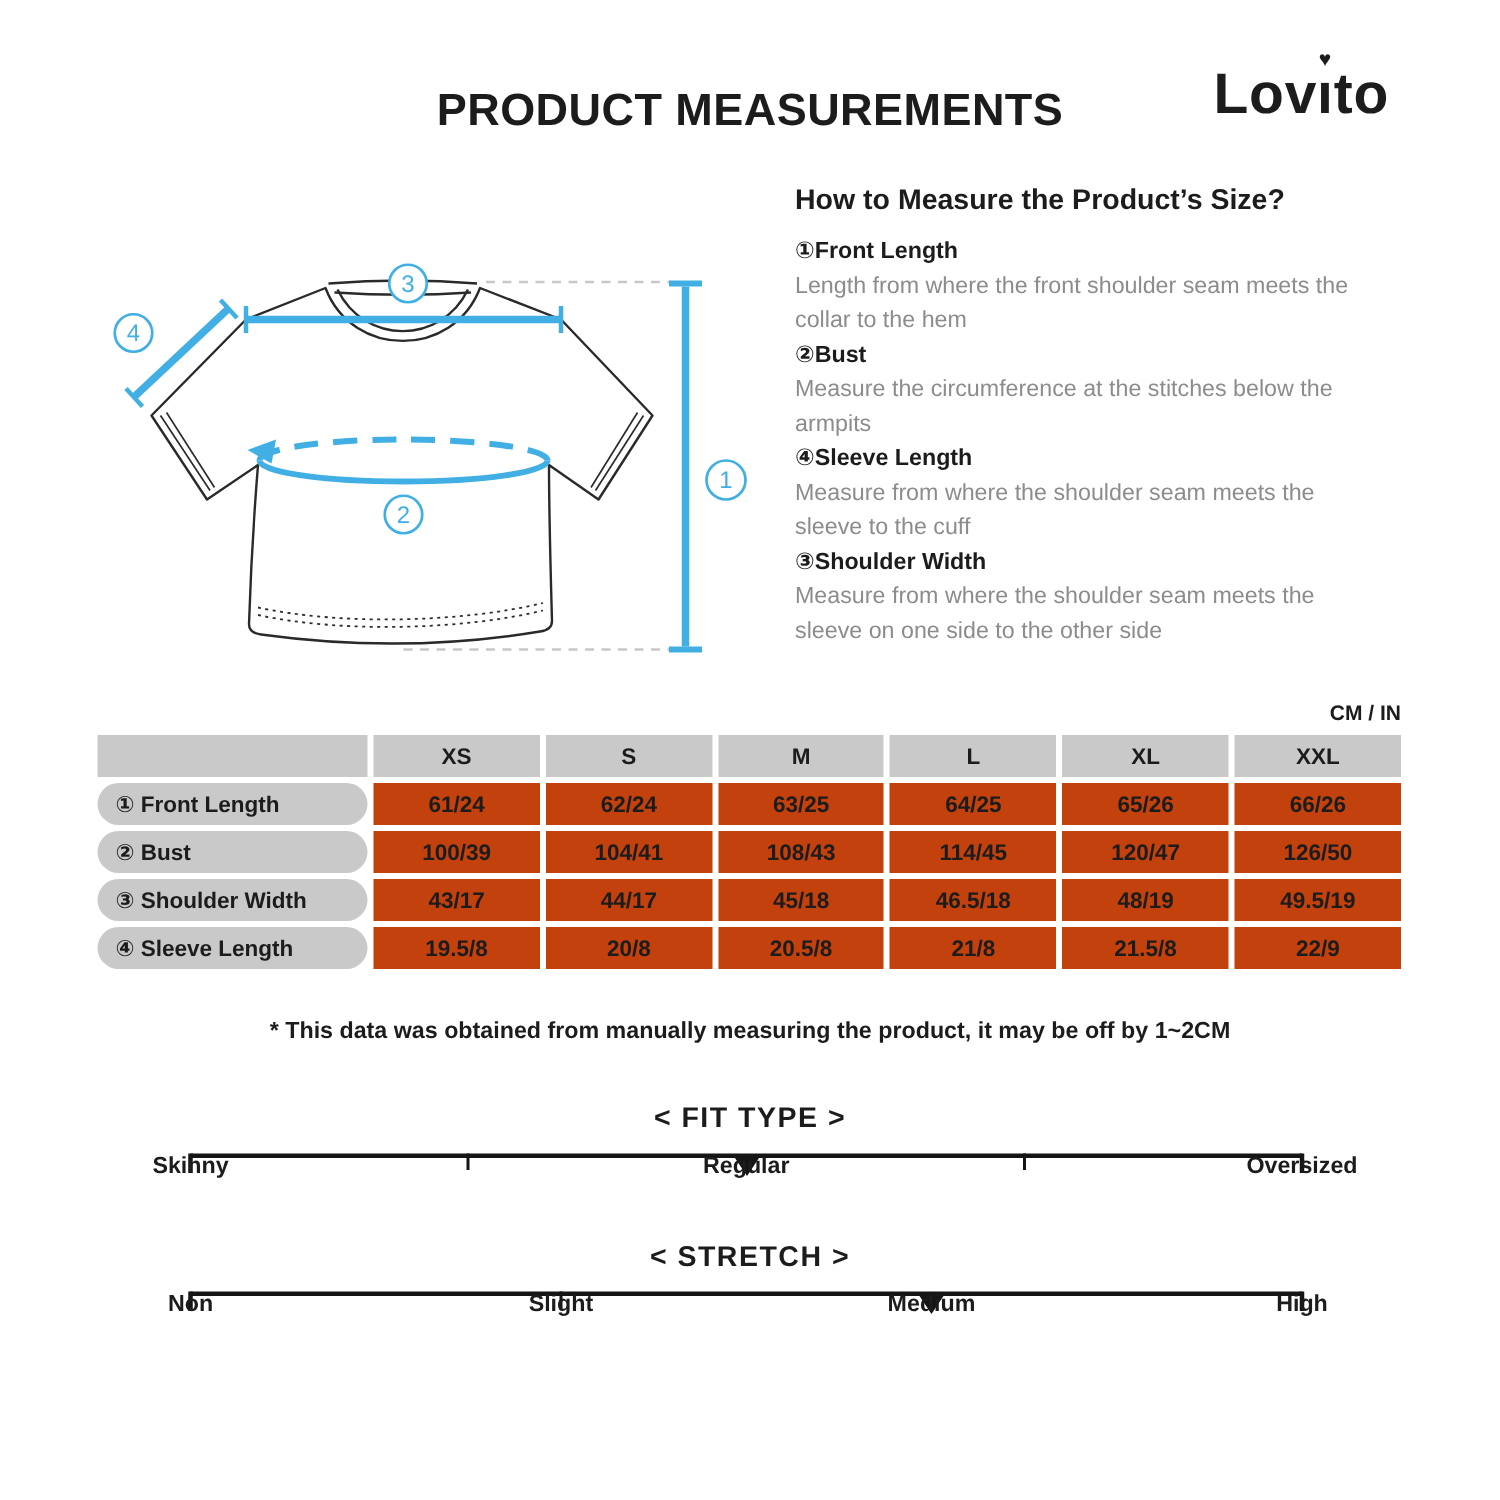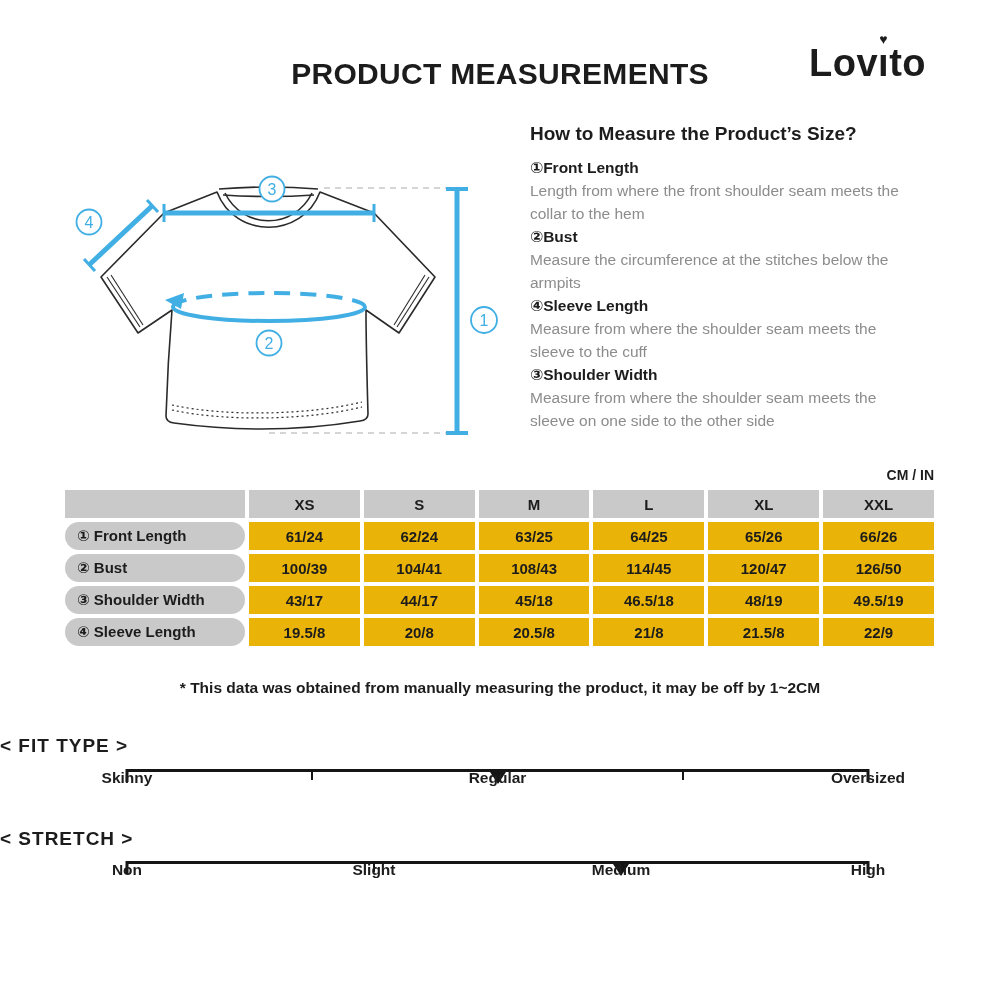--- a/index.html
+++ b/index.html
@@ -23,28 +23,28 @@
   .hitem-desc  { font-size:15.5px; color:#8c8c8c; line-height:23px; }
 
   
   .units { position:absolute; top:467px; right:66px; font-size:14px; font-weight:bold; }
   table.sizes { position:absolute; left:61px; top:486px; width:877px;
                 border-collapse:separate; border-spacing:4px; table-layout:fixed;
                 font-size:15px; font-weight:bold; }
   .sizes th, .sizes td { height:28px; padding:0; text-align:center; vertical-align:middle;margin-left:16px; }
   .sizes th { background:#c9c9c9; font-weight:bold; }
   .sizes td.lab { background:#c9c9c9; text-align:left; padding-left:12px;border-radius:14px; }
-  .sizes td.val { background:#eab308; }
+  .sizes td.val { background:#c2410c; }
   .sizes col.c0 { width:180px; }
 
   .footnote { position:absolute; top:679px; left:0; width:100%; text-align:center;
               font-size:15.5px; font-weight:bold; }
 
   
-  .scale-heading { position:absolute; left:0; width:100%; text-align:left;
+  .scale-heading { position:absolute; left:0; width:100%; text-align:center;
                    font-size:19px; font-weight:bold; letter-spacing:1px; }
   .scale-track { position:absolute; left:127px; width:741px; height:44px; }
   .track-line { position:absolute; top:0; left:0; right:0; height:3px; background:#151515; }
   .tick { position:absolute; top:0; width:2px; height:11px; background:#151515; transform:translateX(-50%); }
   .tick.end { width:3px; height:13px; }
   .marker { position:absolute; top:3px; transform:translateX(-50%); width:0; height:0;
             border-left:8px solid transparent; border-right:8px solid transparent;
             border-top:12px solid #151515; }
   .scale-label { position:absolute; top:0; transform:translateX(-50%);
                  font-size:15.5px; font-weight:bold; white-space:nowrap; }

